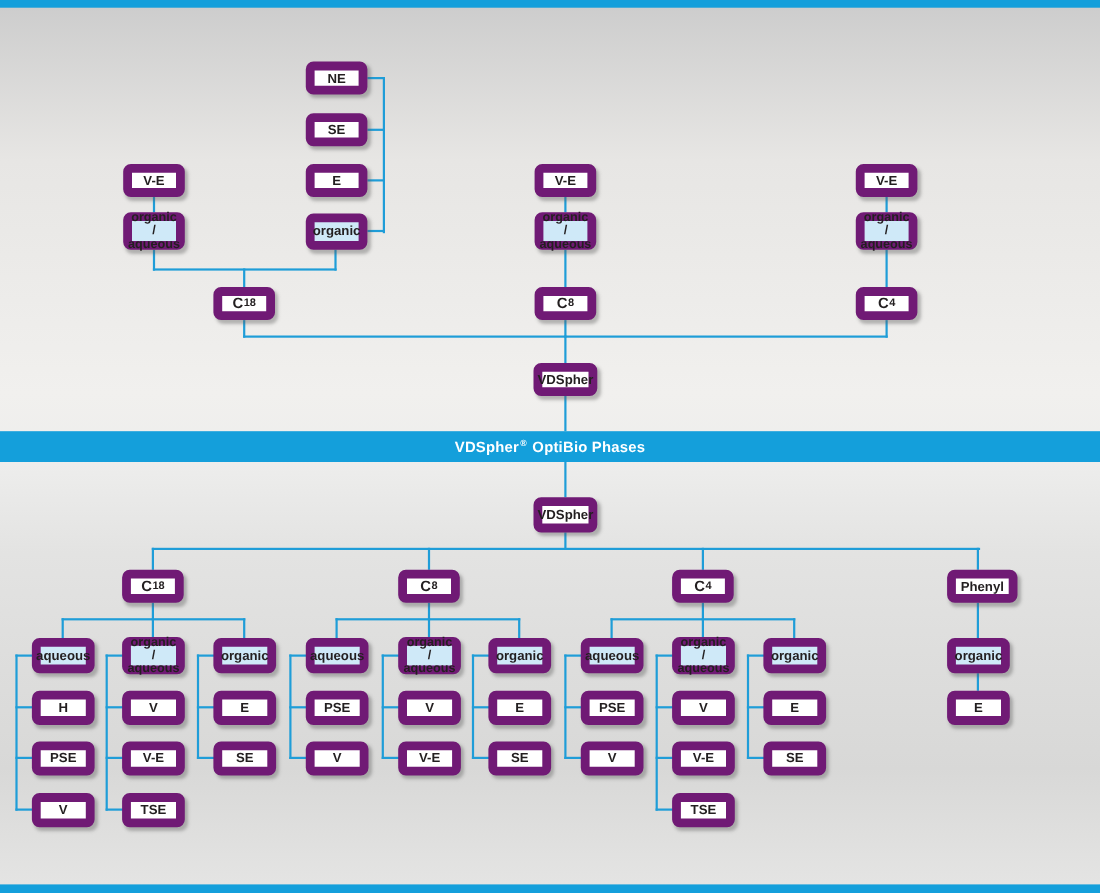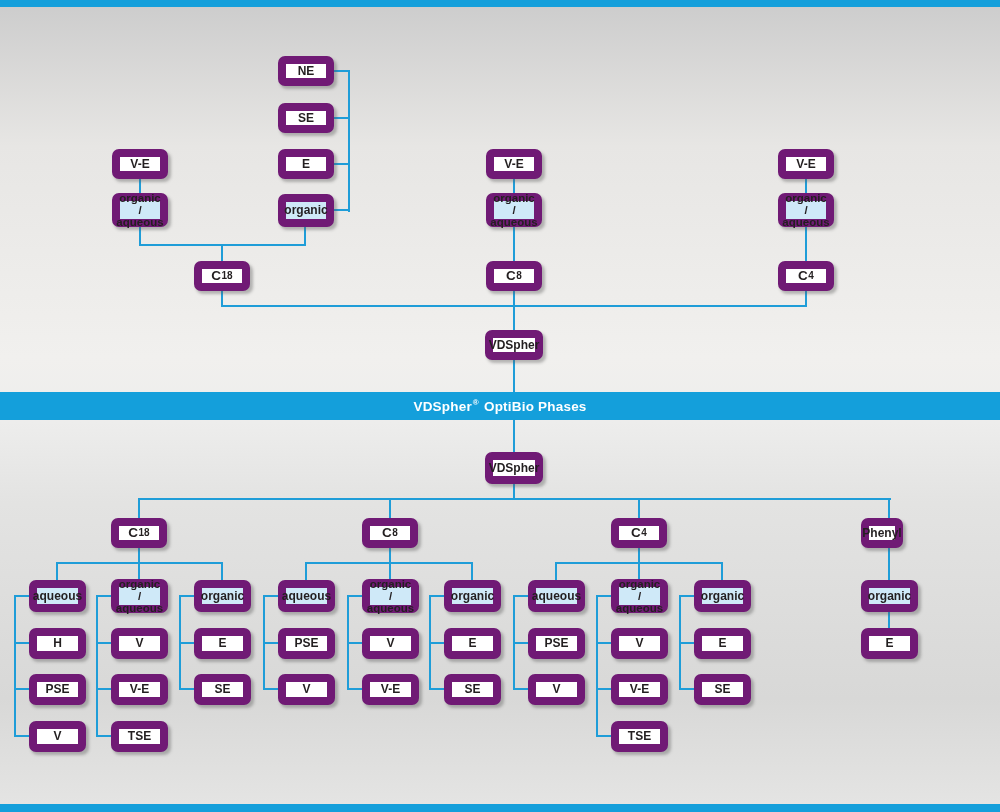--- a/index.html
+++ b/index.html
@@ -190,21 +190,21 @@
       <span class="cdig">18</span>
   </div>
   <div class="node" style="left:362px;top:518px;width:56px;height:30px;">
     <span class="cpfx">C</span>
       <span class="cdig">8</span>
   </div>
   <div class="node" style="left:611px;top:518px;width:56px;height:30px;">
     <span class="cpfx">C</span>
       <span class="cdig">4</span>
   </div>
-  <div class="node" style="left:861px;top:518px;width:42px;height:30px;">Phenyl</div>
+  <div class="node" style="left:861px;top:518px;width:64px;height:30px;">Phenyl</div>
 
   <div class="node blue" style="left:29px;top:580px;width:57px;height:32px;">aqueous</div>
   <div class="node blue two" style="left:111px;top:579px;width:57px;height:34px;">
     <span>organic /</span>
     <span>aqueous</span>
   </div>
   <div class="node blue" style="left:194px;top:580px;width:57px;height:32px;">organic</div>
 
   <div class="node" style="left:29px;top:628px;width:57px;height:31px;">H</div>
   <div class="node" style="left:29px;top:674px;width:57px;height:31px;">PSE</div>

